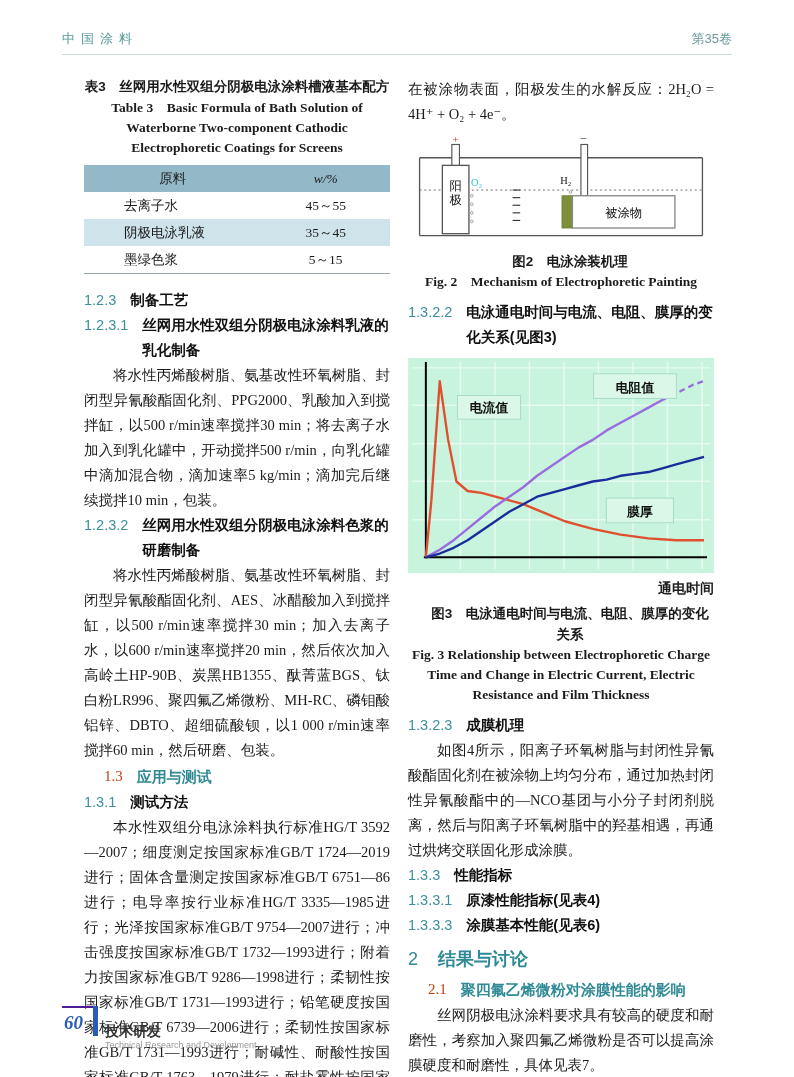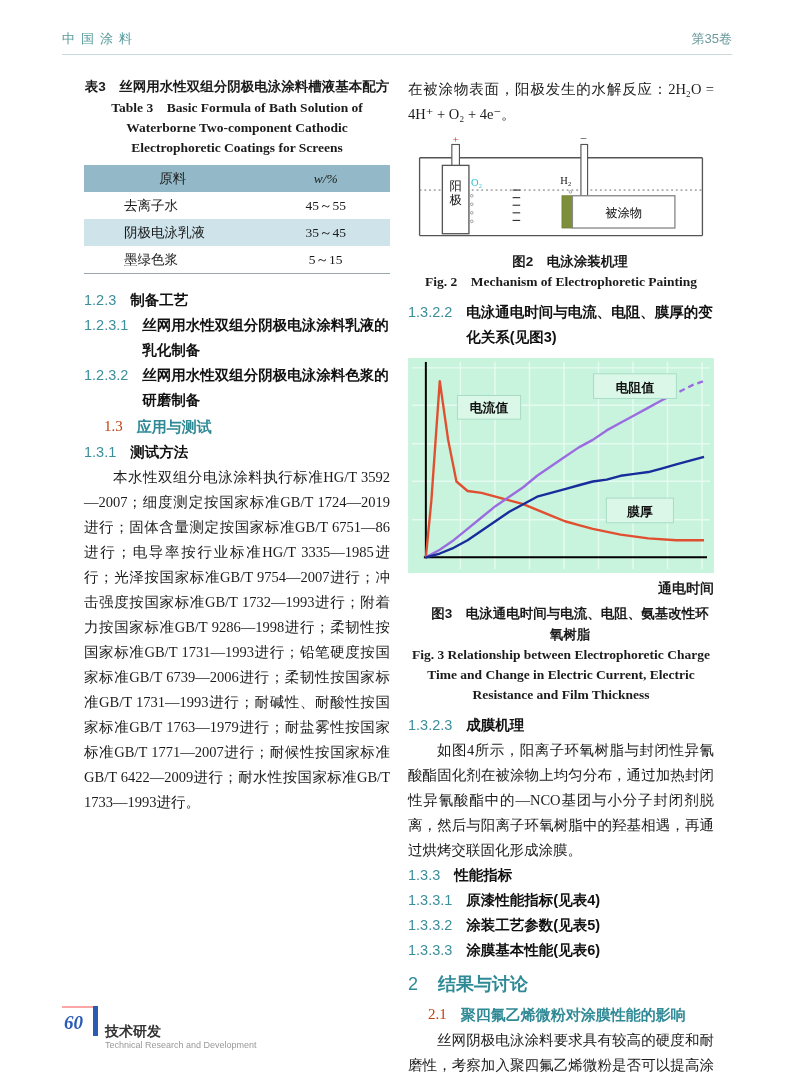--- a/index.html
+++ b/index.html
@@ -44,21 +44,21 @@
   .fcap-en{font-family:"Liberation Serif",serif;font-weight:700;font-size:13.5px;
            text-align:center;line-height:20px;margin-bottom:8px;}
   .figwrap{margin:8px 0 2px 0;}
   .fig2svg{width:306px;height:112px;display:block;}
   .fig3svg{width:306px;height:219px;display:block;margin-top:6px;}
   .xaxis-label{font-family:"Liberation Sans",sans-serif;font-weight:700;font-size:14px;
                text-align:right;line-height:22px;}
   
   .ftr{position:absolute;left:62px;bottom:26px;display:flex;align-items:flex-start;}
   .pg-num{color:#2a5cb5;font-family:"Liberation Serif",serif;font-style:italic;font-weight:700;
-          font-size:19px;border-top:2px solid #fca5a5;padding:2px 10px 0 2px;line-height:26px;}
+          font-size:19px;border-top:2px solid #4c1d95;padding:2px 10px 0 2px;line-height:26px;}
   .pg-bar{width:5px;height:30px;background:#2a5cb5;margin-right:7px;}
   .pg-zh{font-family:"Liberation Sans",sans-serif;font-weight:700;font-size:14px;color:#333;line-height:16px;margin-top:17px;}
   .pg-en{font-family:"Liberation Sans",sans-serif;font-size:9px;color:#999;line-height:12px;}
   svg text{font-family:"Liberation Serif",serif;}
 </style>
 </head>
 <body>
 
 <div class="page">
 
@@ -96,24 +96,26 @@
       </table>
 
       <div class="h3">
         <span class="num">1.2.3</span>
         <span class="txt">制备工艺</span>
       </div>
       <div class="h3">
         <span class="num">1.2.3.1</span>
         <span class="txt">丝网用水性双组分阴极电泳涂料乳液的乳化制备</span>
       </div>
+      <p class="para">将水性丙烯酸树脂、氨基改性环氧树脂、封闭型异氰酸酯固化剂、PPG2000、乳酸加入到搅拌缸，以500 r/min速率搅拌30 min；将去离子水加入到乳化罐中，开动搅拌500 r/min，向乳化罐中滴加混合物，滴加速率5 kg/min；滴加完后继续搅拌10 min，包装。</p>
       <div class="h3">
         <span class="num">1.2.3.2</span>
         <span class="txt">丝网用水性双组分阴极电泳涂料色浆的研磨制备</span>
       </div>
+      <p class="para">将水性丙烯酸树脂、氨基改性环氧树脂、封闭型异氰酸酯固化剂、AES、冰醋酸加入到搅拌缸，以500 r/min速率搅拌30 min；加入去离子水，以600 r/min速率搅拌20 min，然后依次加入高岭土HP-90B、炭黑HB1355、酞菁蓝BGS、钛白粉LR996、聚四氟乙烯微粉、MH-RC、磷钼酸铝锌、DBTO、超细硫酸钡，以1 000 r/min速率搅拌60 min，然后研磨、包装。</p>
       <div class="h2s">
         <span class="num">1.3</span>
         <span class="txt">应用与测试</span>
       </div>
       <div class="h3">
         <span class="num">1.3.1</span>
         <span class="txt">测试方法</span>
       </div>
       <p class="para">本水性双组分电泳涂料执行标准HG/T 3592—2007；细度测定按国家标准GB/T 1724—2019进行；固体含量测定按国家标准GB/T 6751—86进行；电导率按行业标准HG/T 3335—1985进行；光泽按国家标准GB/T 9754—2007进行；冲击强度按国家标准GB/T 1732—1993进行；附着力按国家标准GB/T 9286—1998进行；柔韧性按国家标准GB/T 1731—1993进行；铅笔硬度按国家标准GB/T 6739—2006进行；柔韧性按国家标准GB/T 1731—1993进行；耐碱性、耐酸性按国家标准GB/T 1763—1979进行；耐盐雾性按国家标准GB/T 1771—2007进行；耐候性按国家标准GB/T 6422—2009进行；耐水性按国家标准GB/T 1733—1993进行。</p>
 
@@ -205,40 +207,36 @@
           <g>
             <rect x="188" y="16" width="84" height="25" fill="#daf7e8" stroke="#a8dcc6" stroke-width="1"></rect>
             <text x="230" y="34" font-size="13" font-weight="bold" text-anchor="middle" fill="#111">电阻值</text>
           </g>
           <g>
             <rect x="201" y="142" width="68" height="25" fill="#daf7e8" stroke="#a8dcc6" stroke-width="1"></rect>
             <text x="235" y="160" font-size="13" font-weight="bold" text-anchor="middle" fill="#111">膜厚</text>
           </g>
         </svg>
         <div class="xaxis-label">通电时间</div>
-        <div class="fcap-zh">图3　电泳通电时间与电流、电阻、氨基改性环氧树脂</div>
+        <div class="fcap-zh">图3　电泳通电时间与电流、电阻、膜厚的变化关系</div>
         <div class="fcap-en">Fig. 3 Relationship between Electrophoretic Charge Time and Change in Electric Current, Electric Resistance and Film Thickness</div>
       </div>
 
       <div class="h3">
         <span class="num">1.3.2.3</span>
         <span class="txt">成膜机理</span>
       </div>
       <p class="para">如图4所示，阳离子环氧树脂与封闭性异氰酸酯固化剂在被涂物上均匀分布，通过加热封闭性异氰酸酯中的—NCO基团与小分子封闭剂脱离，然后与阳离子环氧树脂中的羟基相遇，再通过烘烤交联固化形成涂膜。</p>
       <div class="h3">
         <span class="num">1.3.3</span>
         <span class="txt">性能指标</span>
       </div>
       <div class="h3">
         <span class="num">1.3.3.1</span>
         <span class="txt">原漆性能指标(见表4)</span>
-      </div>
-      <div class="h3">
-        <span class="num">1.3.3.2</span>
-        <span class="txt">涂装工艺参数(见表5)</span>
       </div>
       <div class="h3">
         <span class="num">1.3.3.3</span>
         <span class="txt">涂膜基本性能(见表6)</span>
       </div>
       <div class="h1s">
         <span class="num">2</span>
         <span class="txt">结果与讨论</span>
       </div>
       <div class="h2s">

